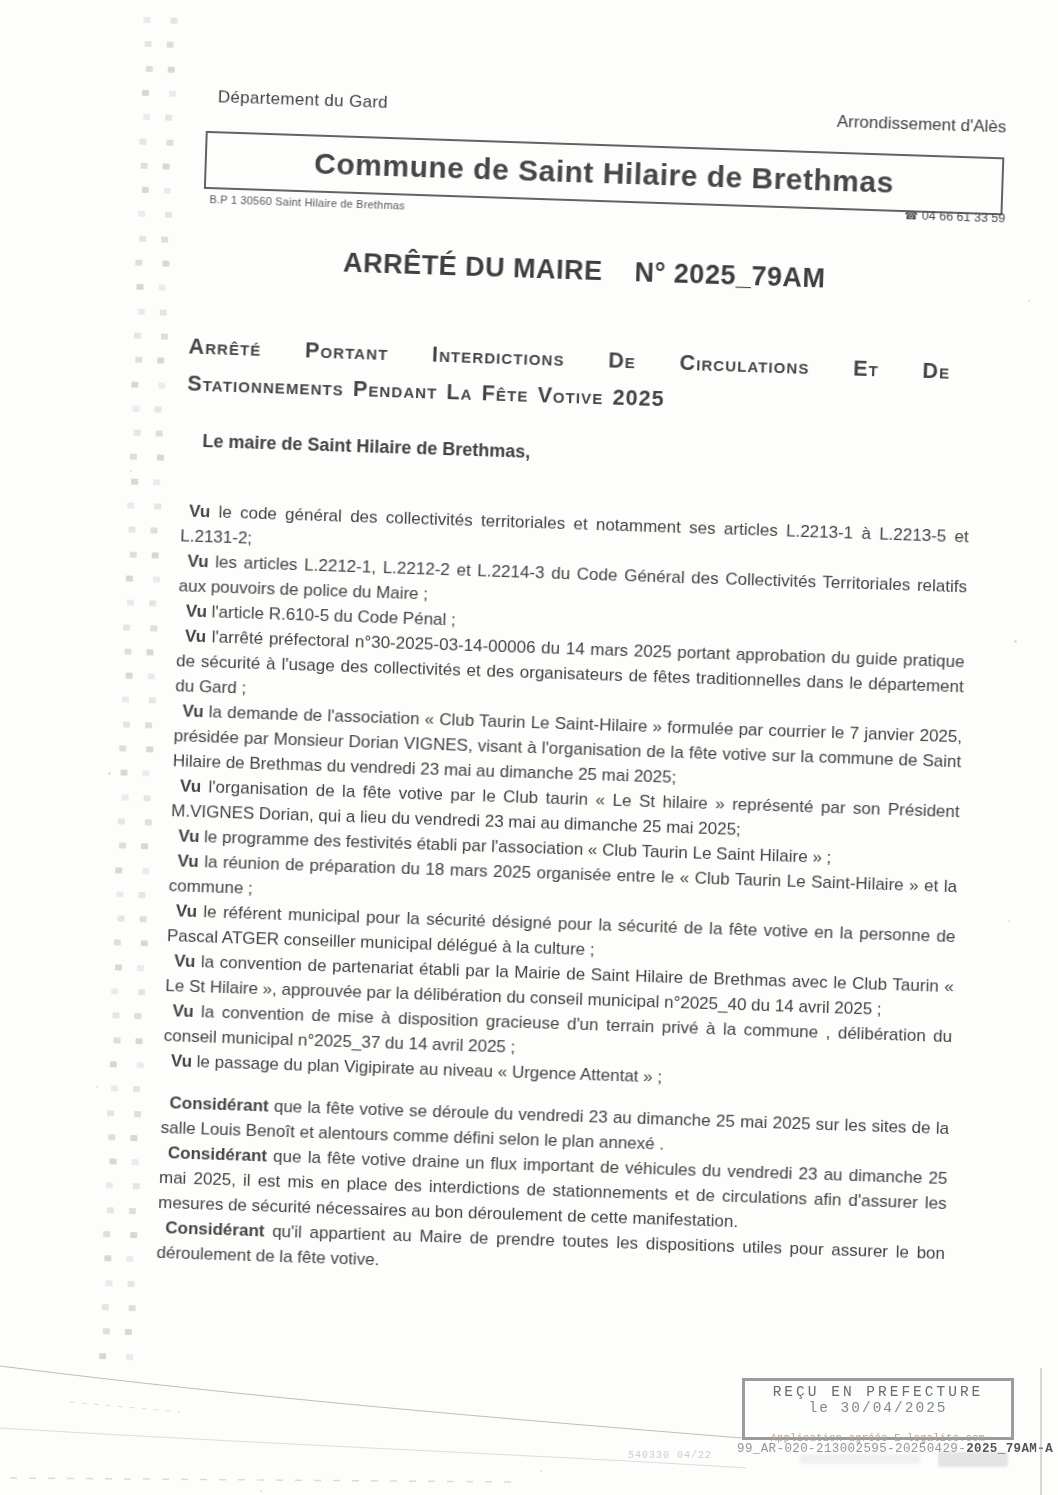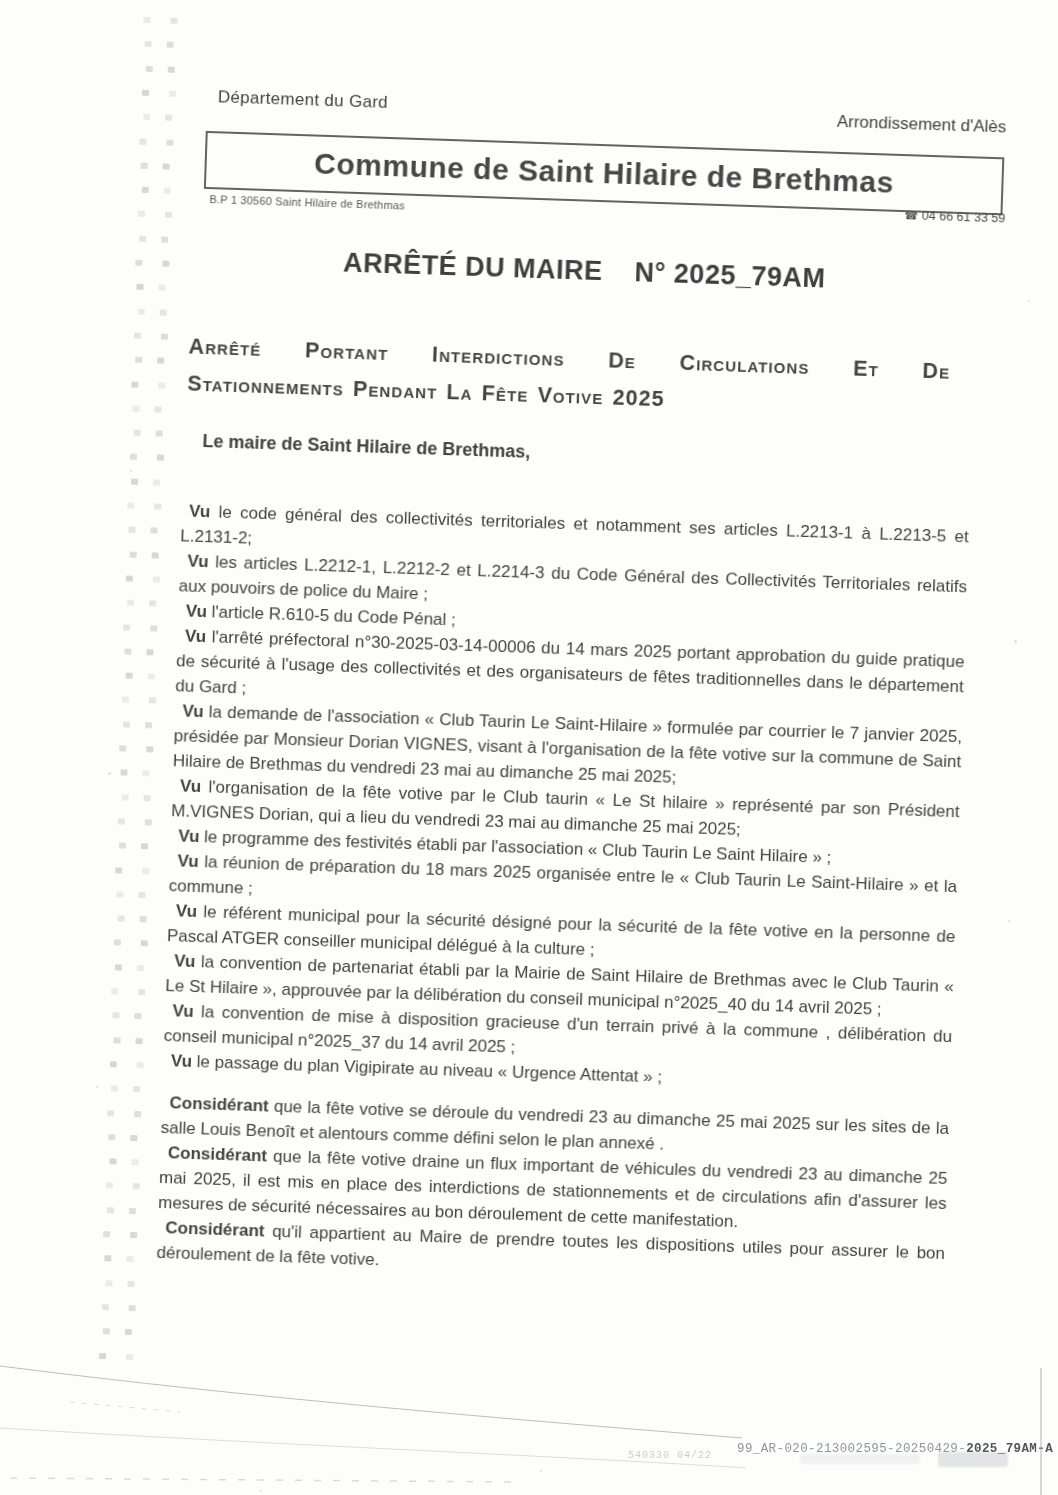--- a/index.html
+++ b/index.html
@@ -245,20 +245,25 @@
 
     <div class="abs bodycol cons-col" id="cons-list">
         <p class="para"><b class="lead">Considérant</b> que la fête votive se déroule du vendredi 23 au dimanche 25 mai 2025 sur les sites de la salle Louis Benoît et alentours comme défini selon le plan annexé .</p>
         <p class="para"><b class="lead">Considérant</b> que la fête votive draine un flux important de véhicules du vendredi 23 au dimanche 25 mai 2025, il est mis en place des interdictions de stationnements et de circulations afin d'assurer les mesures de sécurité nécessaires au bon déroulement de cette manifestation.</p>
         <p class="para"><b class="lead">Considérant</b> qu'il appartient au Maire de prendre toutes les dispositions utiles pour assurer le bon déroulement de la fête votive.</p>
       </div>
 
   </div>
 
   <div class="overlay">
+    <div class="stamp-box">
+      <div class="stamp-l1">REÇU EN PREFECTURE</div>
+      <div class="stamp-l2">le 30/04/2025</div>
+      <div class="stamp-l3">Application agréée E-legalite.com</div>
+    </div>
     <div class="stamp-code"><span>99_AR-020-213002595-20250429-</span><span class="dark">2025_79AM-A</span></div>
     <div class="faint-ref">540330  04/22</div>
     <div class="smudge s1"></div>
     <div class="smudge s2"></div>
     <div class="edge-shadow"></div>
     <div id="specks">
         <div class="speck" style="left: 1014px; top: 640px; width: 3px; height: 3px;"></div>
         <div class="speck" style="left: 108px; top: 772px; width: 3px; height: 3px;"></div>
         <div class="speck" style="left: 96px; top: 1086px; width: 2px; height: 2px;"></div>
         <div class="speck" style="left: 1028px; top: 300px; width: 2px; height: 2px;"></div>

